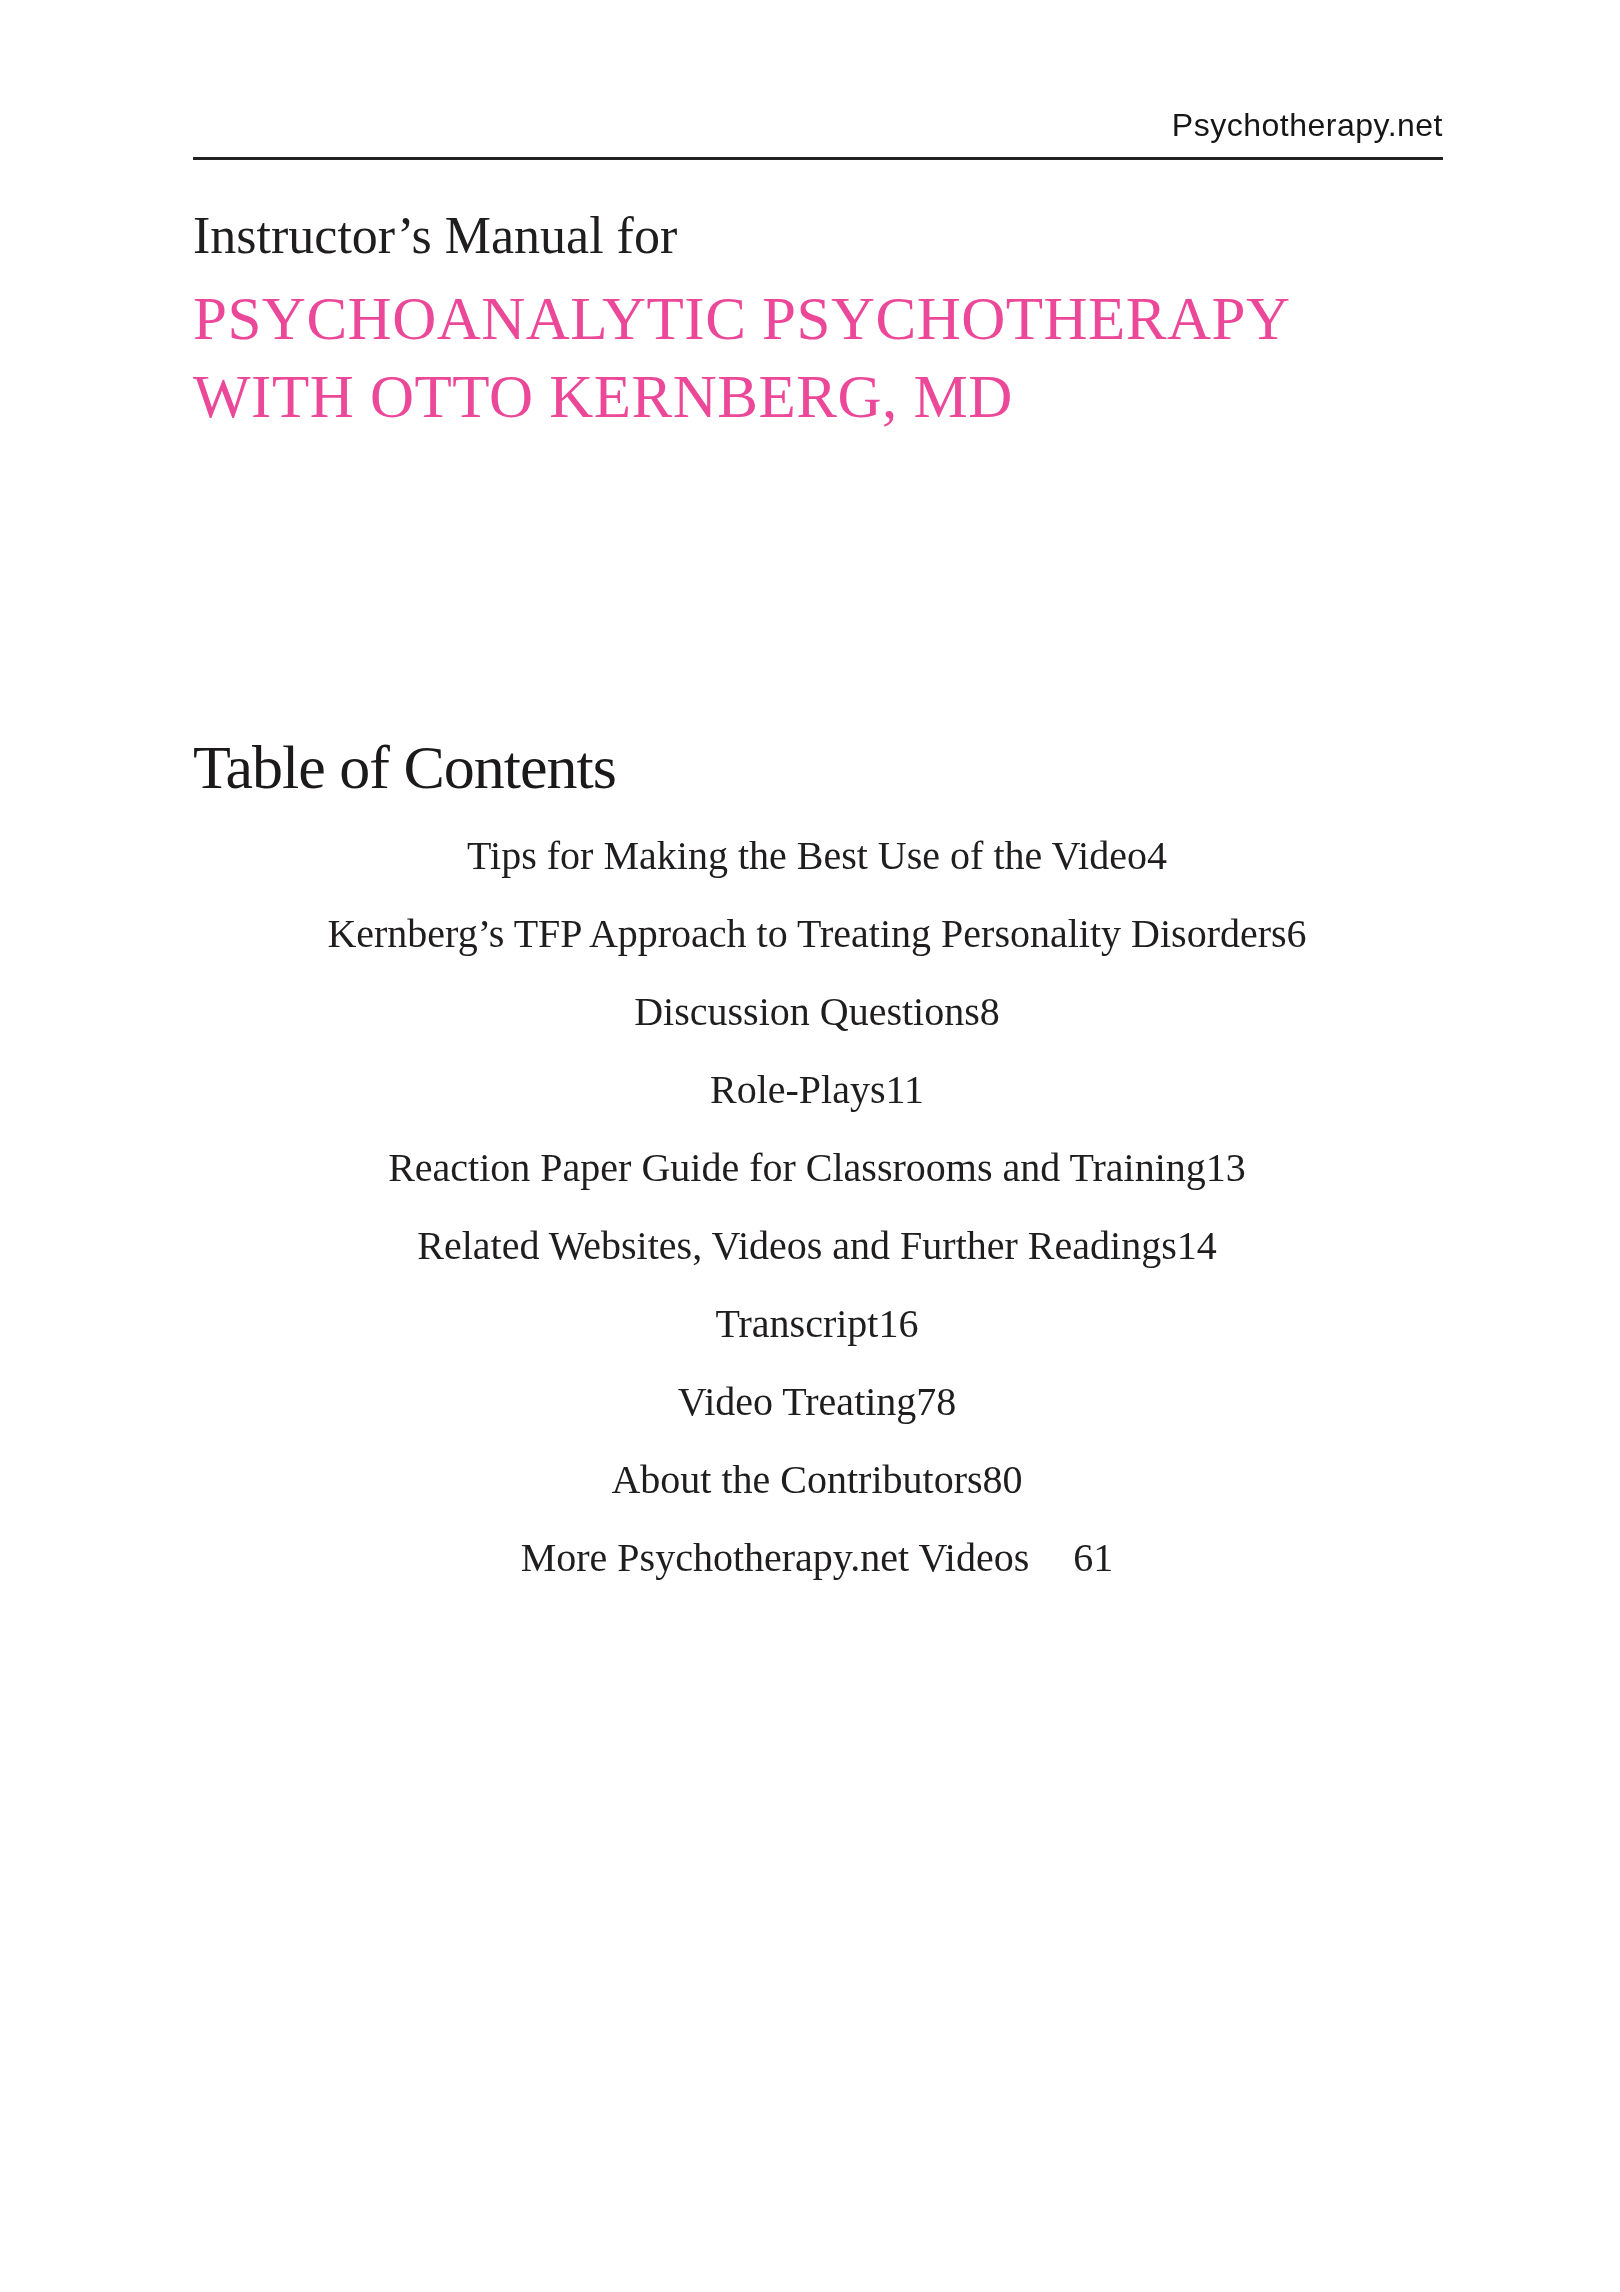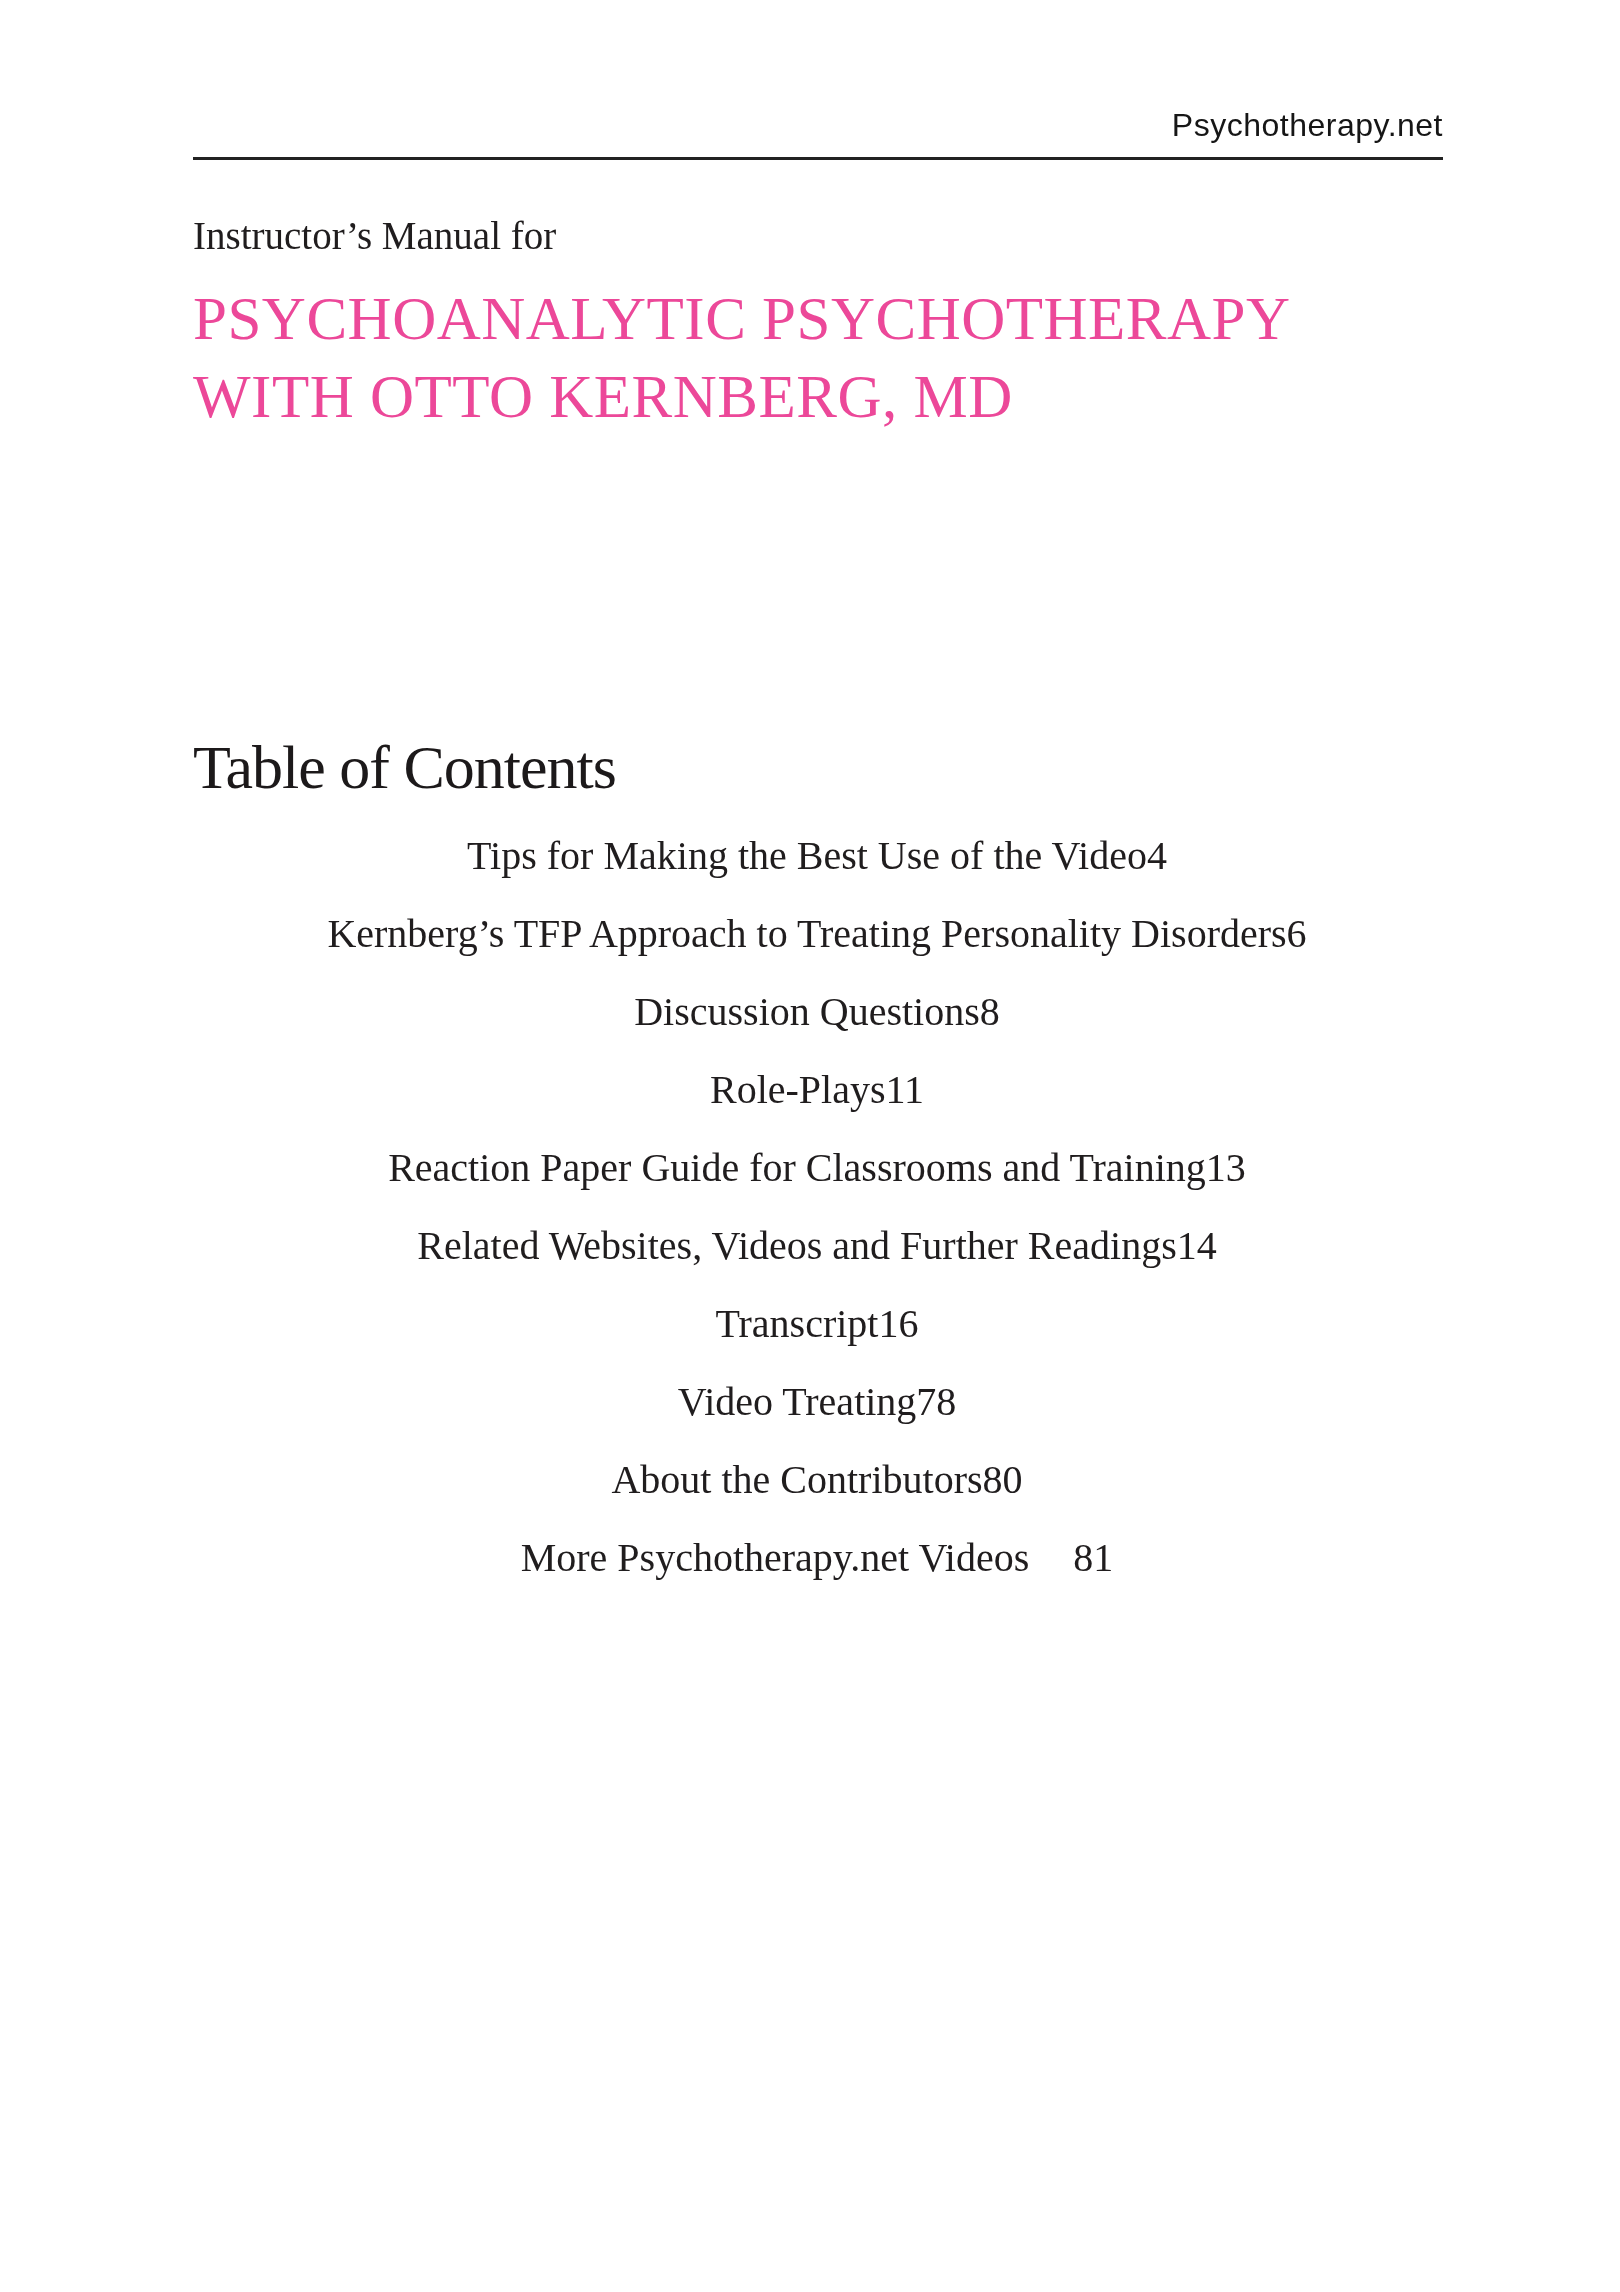--- a/index.html
+++ b/index.html
@@ -37,21 +37,21 @@
     background: #222222;
     border: none;
     margin: 0;
   }
 
   
   .kicker {
     position: absolute;
     top: 212px;
     left: 193px;
-    font-size: 39px;
+    font-size: 52px;
     line-height: 47px;
     color: #201d1e;
   }
   .doc-title {
     position: absolute;
     top: 280px;
     left: 193px;
     width: 1264px;
     margin: 0;
     font-size: 61px;
@@ -153,20 +153,20 @@
       <div class="toc-row">
         <span class="toc-title">Video Treating</span>
         <span class="toc-page">78</span>
       </div>
       <div class="toc-row">
         <span class="toc-title">About the Contributors</span>
         <span class="toc-page">80</span>
       </div>
       <div class="toc-row">
         <span class="toc-title">More Psychotherapy.net Videos</span>
-        <span class="toc-page">81</span>
+        <span class="toc-page">61</span>
       </div>
     </nav>
 
   <div class="footer-page-number">3</div>
 
 </div>
 
 
 </body></html>

